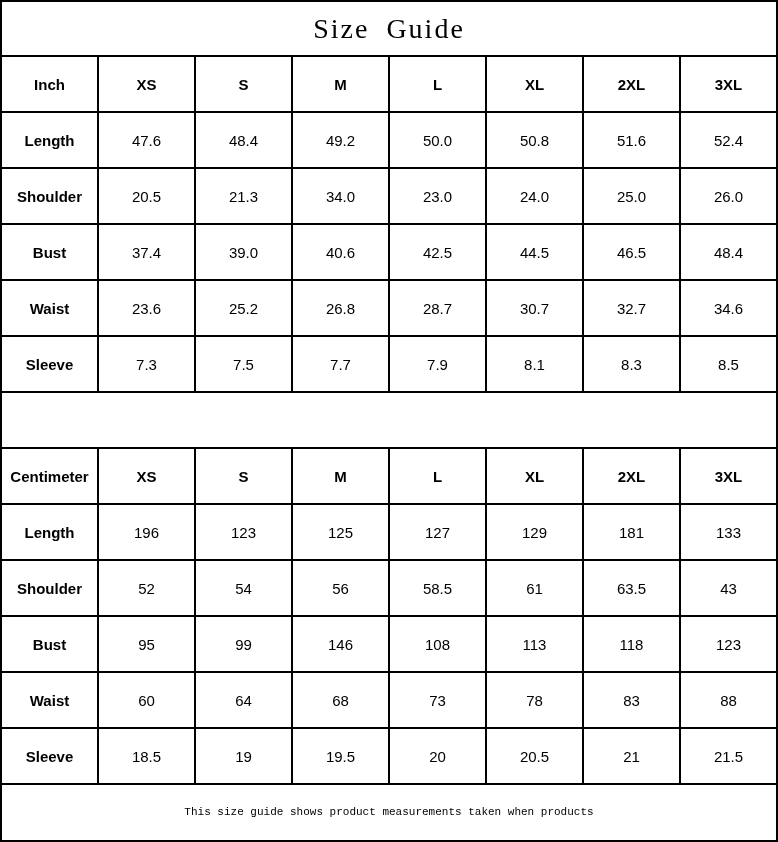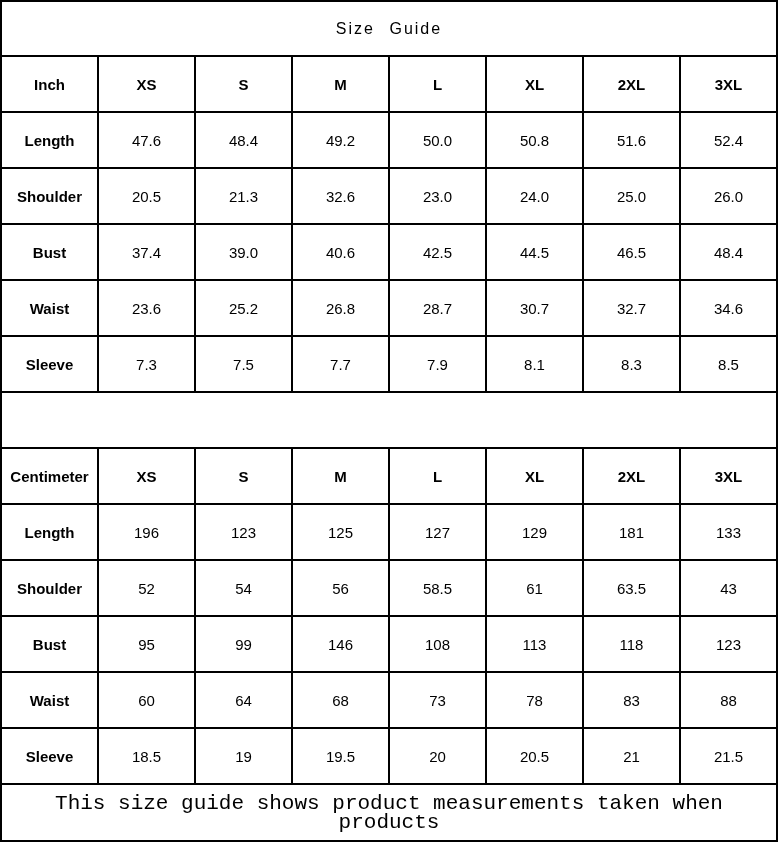--- a/index.html
+++ b/index.html
@@ -14,22 +14,22 @@
     color: #000000;
   }
 
   .title-box {
     height: 57px;
     flex: none;
     border: 2px solid #000000;
     display: flex;
     align-items: center;
     justify-content: center;
-    font-family: Liberation Sans, sans-serif;
-    font-size: 16px;
+    font-family: Liberation Serif, serif;
+    font-size: 28px;
     letter-spacing: 2px;
     word-spacing: 8px;
     font-weight: normal;
   }
 
   table.size-table {
     width: 100%;
     flex: none;
     border-collapse: collapse;
     table-layout: fixed;
@@ -59,21 +59,21 @@
 
   .footer-box {
     flex: 1;
     margin-top: -2px;
     border: 2px solid #000000;
     display: flex;
     flex-direction: column;
     align-items: center;
     justify-content: center;
     font-family: "Liberation Mono", monospace;
-    font-size: 21px;
+    font-size: 11px;
     line-height: 19px;
     text-align: center;
   }
 </style>
 </head>
 <body>
 
 <div class="size-guide">
 
   <div class="title-box">Size Guide</div>
@@ -99,21 +99,21 @@
           <td>49.2</td>
           <td>50.0</td>
           <td>50.8</td>
           <td>51.6</td>
           <td>52.4</td>
         </tr>
         <tr>
           <th>Shoulder</th>
           <td>20.5</td>
           <td>21.3</td>
-          <td>32.6</td>
+          <td>34.0</td>
           <td>23.0</td>
           <td>24.0</td>
           <td>25.0</td>
           <td>26.0</td>
         </tr>
         <tr>
           <th>Bust</th>
           <td>37.4</td>
           <td>39.0</td>
           <td>40.6</td>

